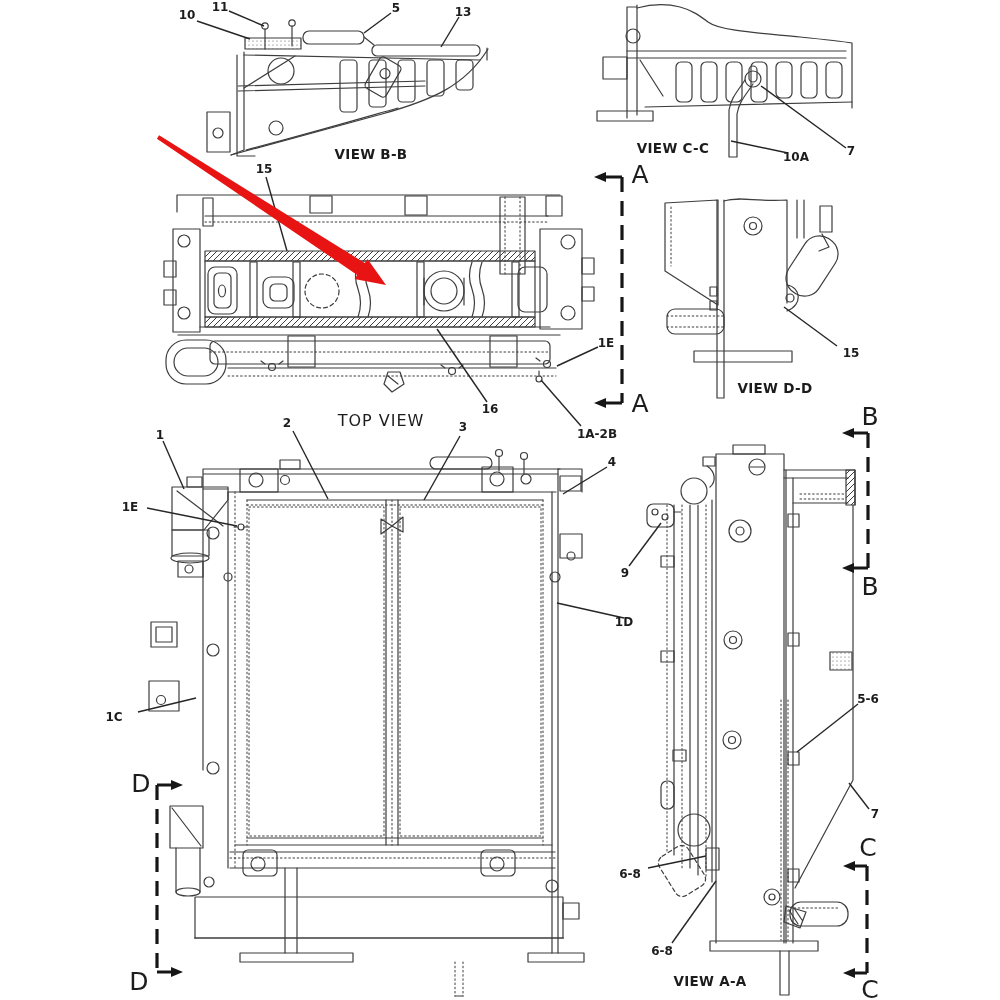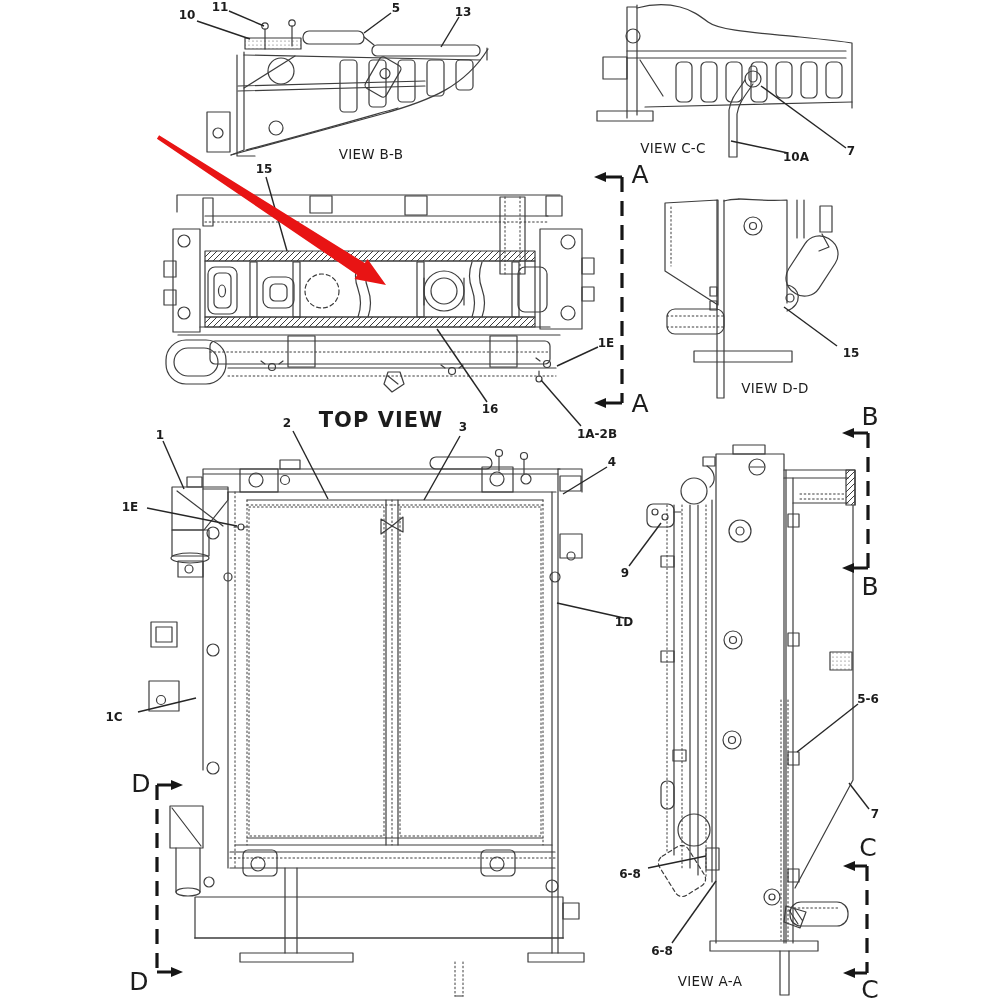--- a/index.html
+++ b/index.html
@@ -9,22 +9,22 @@
   .s   {stroke:#3d3d3d;fill:none;stroke-width:1.2;stroke-linecap:round;stroke-linejoin:round;}
   .s2  {stroke-width:1.7;}
   .dot {stroke-dasharray:1.6 2.6;stroke-width:1;}
   .dsh {stroke-dasharray:4 3;}
   .ldr {stroke:#262626;stroke-width:1.4;fill:none;}
   .sec {stroke:#161616;stroke-width:3.2;fill:none;}
   .secd{stroke-dasharray:15 9;}
   .fillk{fill:#161616;stroke:none;}
   .lbl{position:absolute;transform:translate(-50%,-50%);white-space:nowrap;color:#1c1c1c;}
   .callout{font-size:12px;font-weight:bold;}
-  .vtitle{font-size:13.5px;font-weight:normal;letter-spacing:.3px;}
-  .bigtitle{font-size:21px;font-weight:700;letter-spacing:1px;}
+  .vtitle{font-size:13.5px;font-weight:bold;letter-spacing:.3px;}
+  .bigtitle{font-size:16px;font-weight:400;letter-spacing:1px;}
   .secletter{font-size:25px;font-weight:400;}
 </style>
 </head>
 <body>
 
 <div id="stage">
 
 <svg id="artwork" width="1000" height="1000" viewBox="0 0 1000 1000">
   <defs>
     <pattern id="hatch" width="6" height="6" patternUnits="userSpaceOnUse">

